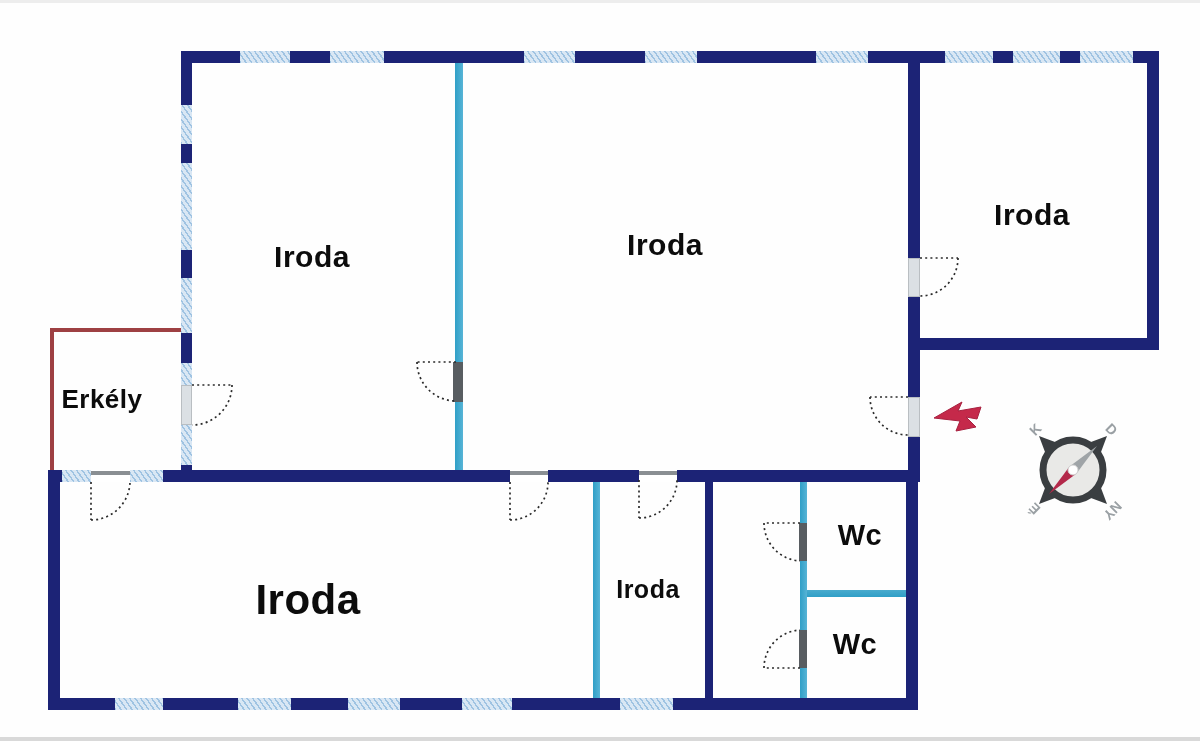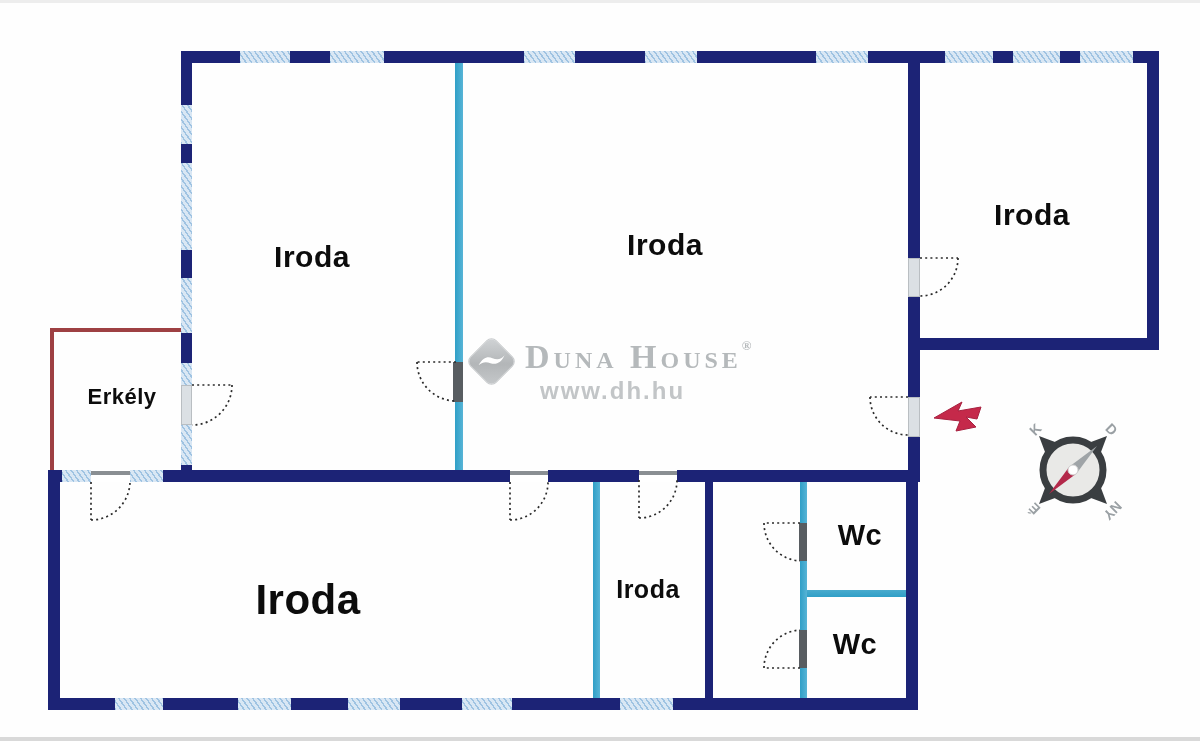--- a/index.html
+++ b/index.html
@@ -160,34 +160,25 @@
       <path d="M800,668 H764 M764,668 A38,38 0 0 1 800,630"></path>
     </g>
 
     <path fill="#c5294a" stroke="#a82140" stroke-width="1" d="M934,418 L962,402 L958,411 L981,407 L977,419 L966,417 L976,427 L956,431 L960,421 Z"></path>
   </svg>
 
   <div class="room-label" style="left:232px;top:240px;width:160px;font-size:30px">Iroda</div>
   <div class="room-label" style="left:585px;top:228px;width:160px;font-size:30px">Iroda</div>
   <div class="room-label" style="left:952px;top:198px;width:160px;font-size:30px">Iroda</div>
   <div class="room-label" style="left:208px;top:576px;width:200px;font-size:42px">Iroda</div>
-  <div class="room-label" style="left:52px;top:384px;width:140px;font-size:22px">Erkély</div>
+  <div class="room-label" style="left:32px;top:384px;width:140px;font-size:26px">Erkély</div>
   <div class="room-label" style="left:588px;top:575px;width:120px;font-size:25px">Iroda</div>
   <div class="room-label" style="left:810px;top:519px;width:100px;font-size:29px">Wc</div>
   <div class="room-label" style="left:805px;top:628px;width:100px;font-size:29px">Wc</div>
 
-  <div class="logo">
-    <div class="logo-diamond">
-      <svg class="logo-wave" width="28" height="22" viewBox="0 0 28 22">
-        <path fill="#ffffff" d="M1,14 C6,6 10,5 15,7 C20,9 24,8 27,4 C24,11 19,14 13,12 C8,10 5,11 1,14 Z"></path>
-      </svg>
-    </div>
-    <div class="logo-brand"><span>Duna House</span><span class="logo-reg">®</span></div>
-    <div class="logo-url">www.dh.hu</div>
-  </div>
 
   <svg class="compass" width="110" height="110" viewBox="0 0 110 110">
     <g fill="#3a3e41">
       <polygon points="88,21 79.5,43.7 65.3,29.6"></polygon>
       <polygon points="20,21 28.5,43.7 42.7,29.6"></polygon>
       <polygon points="88,89 79.5,66.3 65.3,80.4"></polygon>
       <polygon points="20,89 28.5,66.3 42.7,80.4"></polygon>
     </g>
     <circle cx="54" cy="55" r="30" fill="#e9e9e7" stroke="#3a3e41" stroke-width="7"></circle>
     <polygon fill="#9fa4a7" points="78,31 57.5,58.5 50.5,51.5"></polygon>

